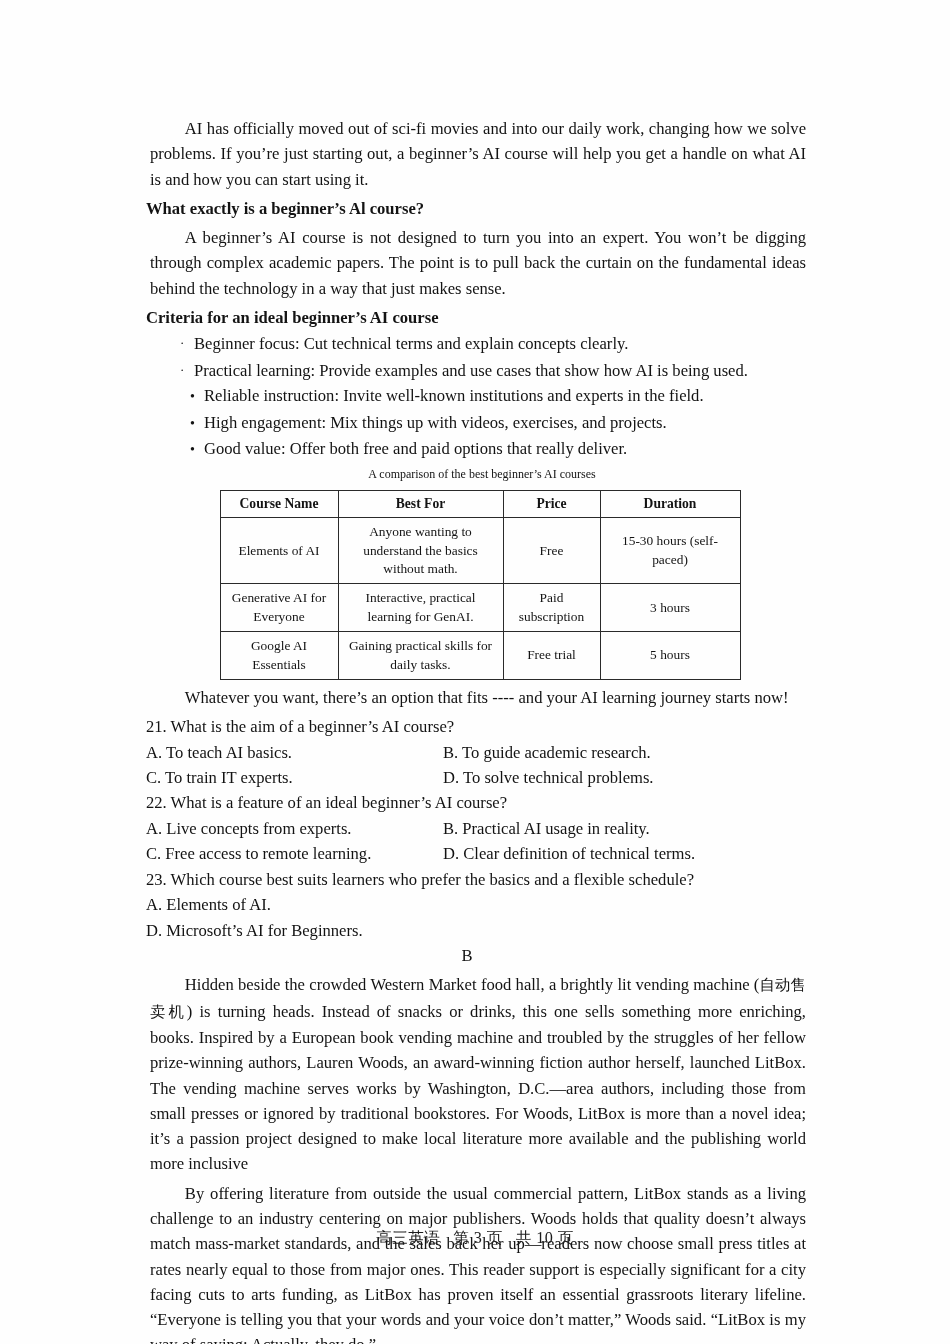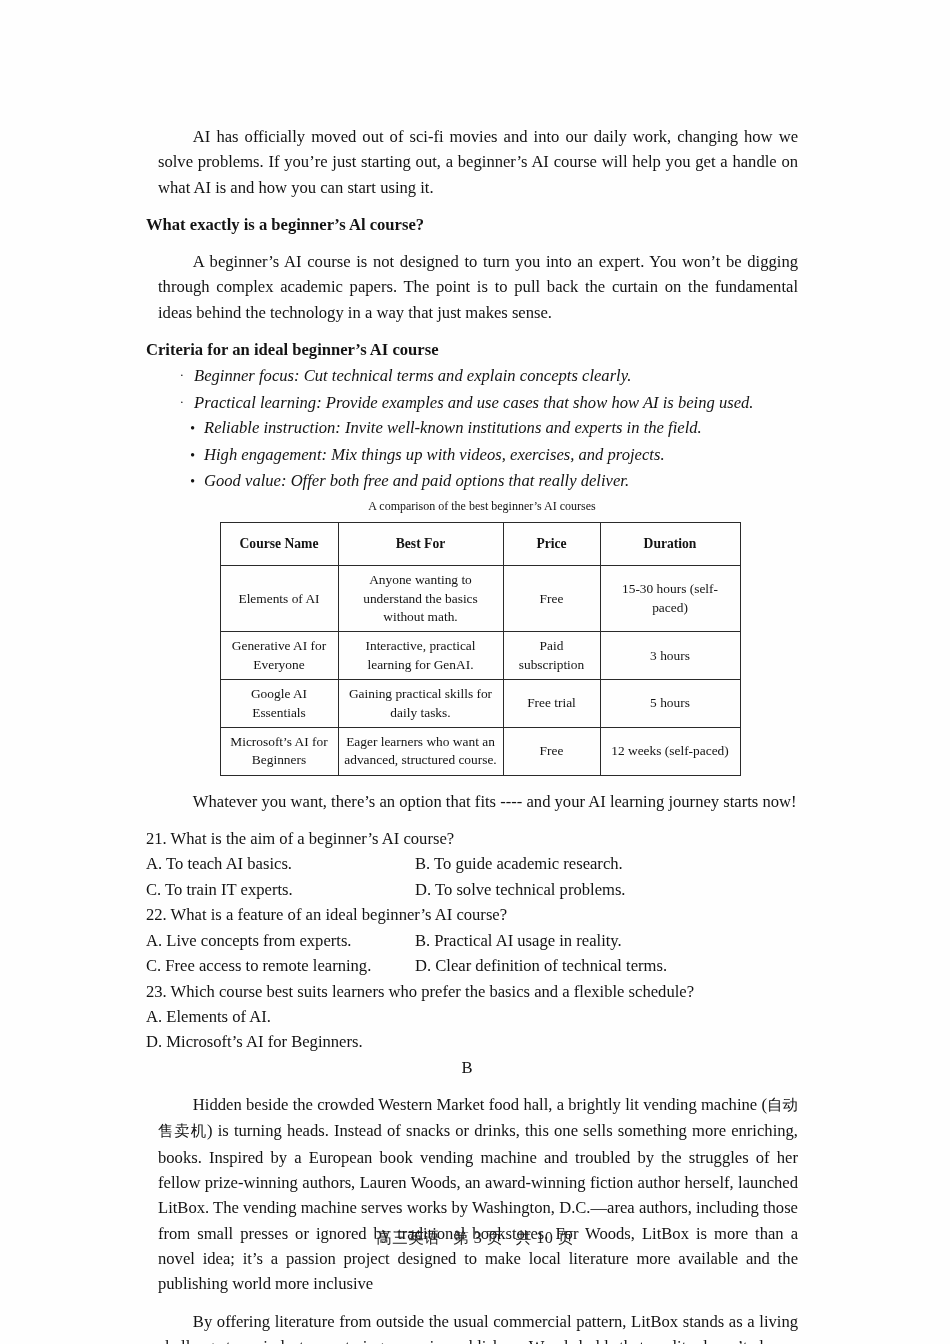--- a/index.html
+++ b/index.html
@@ -36,21 +36,21 @@
     margin: 0;
     padding: 0;
   }
 
   .para {
     font-size: 16.6px;
     line-height: 25.3px;
     text-align: justify;
     text-justify: inter-word;
     text-indent: 2.1em;
-    margin: 12px;
+    margin: 4px;
     hyphens: none;
   }
 
   .heading {
     font-size: 16.6px;
     line-height: 25.3px;
     font-weight: bold;
     text-indent: 0;
     margin: 0;
   }
@@ -58,21 +58,20 @@
   .bullets {
     list-style: none;
     margin: 0;
     padding: 0;
   }
   .bullets li {
     font-size: 16.6px;
     line-height: 25.4px;
     position: relative;
     white-space: nowrap;
-    font-style: italic;
   }
   .bullets li .bmark {
     display: inline-block;
     width: 14px;
   }
   .b-small { padding-left: 34px; }
   .b-small .bmark { font-size: 13px; vertical-align: 2px; }
   .b-big { padding-left: 44px; }
   .b-big .bmark { font-size: 14px; }
 
@@ -100,39 +99,40 @@
     text-align: center;
     vertical-align: middle;
     font-size: 13.4px;
     line-height: 18.4px;
     padding: 5px 4px;
     font-weight: normal;
   }
   table.cmp thead th {
     font-weight: bold;
     font-size: 13.6px;
-    padding: 12px 3px;
+    padding: 4px 3px;
   }
   col.c-name { width: 118px; }
   col.c-best { width: 165px; }
   col.c-price { width: 97px; }
   col.c-dur { width: 140px; }
   td.c-dur-cell, td.c-price-cell { font-size: 13.1px; }
 
   .qline {
     font-size: 16.6px;
     line-height: 25.4px;
     text-indent: 0;
     white-space: nowrap;
   }
   .opts {
     font-size: 16.6px;
     line-height: 25.4px;
     display: flex;
     white-space: nowrap;
+    gap: 28px;
   }
   .opts .o1 { width: 269px; flex: 0 0 269px; }
   .opts .o2 { flex: 1 1 auto; }
 
   .section-letter {
     font-size: 16.6px;
     line-height: 25.4px;
     text-align: center;
     padding-right: 22px;
   }
@@ -212,26 +212,20 @@
             <td>Interactive, practical learning for GenAI.</td>
             <td class="c-price-cell">Paid subscription</td>
             <td class="c-dur-cell">3 hours</td>
           </tr>
           <tr>
             <td>Google AI Essentials</td>
             <td>Gaining practical skills for daily tasks.</td>
             <td class="c-price-cell">Free trial</td>
             <td class="c-dur-cell">5 hours</td>
           </tr>
-          <tr>
-            <td>Microsoft’s AI for Beginners</td>
-            <td>Eager learners who want an advanced, structured course.</td>
-            <td class="c-price-cell">Free</td>
-            <td class="c-dur-cell">12 weeks (self-paced)</td>
-          </tr>
         </tbody>
       </table>
     </div>
 
     <div class="gap-sm"></div>
 
     <p class="para">Whatever you want, there’s an option that fits ---- and your AI learning journey starts now!</p>
 
     <div class="qline">21. What is the aim of a beginner’s AI course?</div>
     <div class="opts">

